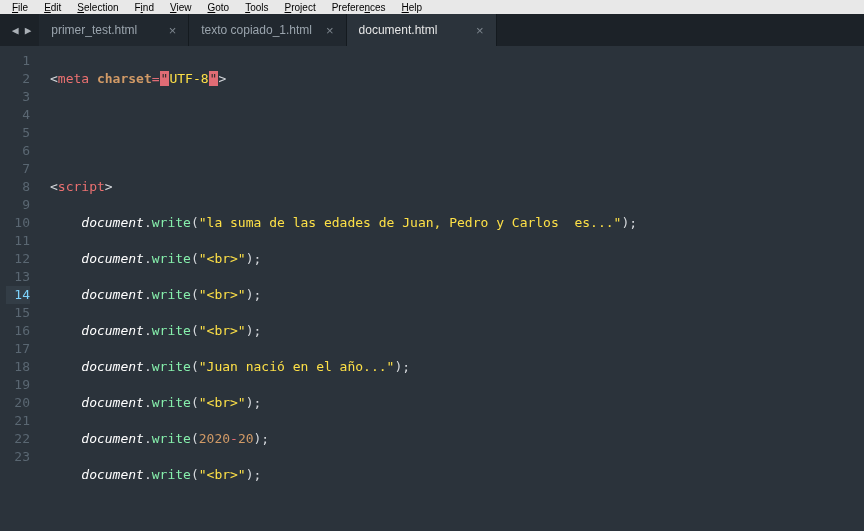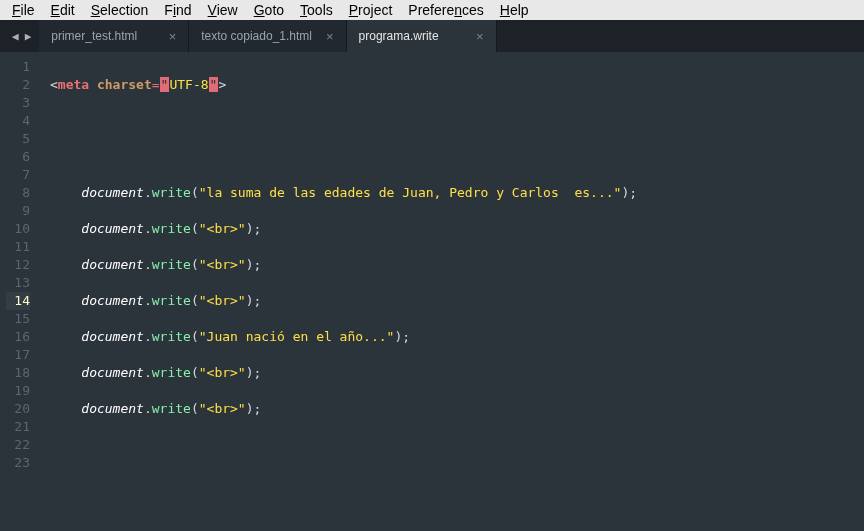--- a/index.html
+++ b/index.html
@@ -6,26 +6,26 @@
   body {
     font-family: "Consolas", "Menlo", monospace;
     background: #2b333b;
     color: #c5c8c6;
     width: 864px;
     height: 531px;
     overflow: hidden;
   }
   .menubar {
     background: #e8e8e8;
-    height: 20px;
+    height: 14px;
     display: flex;
     align-items: center;
     padding: 0 4px;
     font-family: "Segoe UI", Arial, sans-serif;
-    font-size: 14px;
+    font-size: 10px;
     color: #000;
   }
   .menubar .menu-item {
     padding: 2px 8px;
     cursor: default;
   }
   .menubar .menu-item .ul { text-decoration: underline; }
   .tabstrip {
     background: #1c2228;
     height: 32px;
@@ -70,31 +70,31 @@
   }
   .gutter {
     background: #2b333b;
     color: #5a6772;
     text-align: right;
     padding: 6px 10px 6px 6px;
     user-select: none;
     min-width: 40px;
   }
   .gutter .ln { height: 18px; }
-  .gutter .ln.current { background: #333d46; color: #fef9c3; }
+  .gutter .ln.current { background: #333d46; color: #7dd3fc; }
   .code {
     padding: 6px 0 6px 10px;
     white-space: pre;
     flex: 1;
     background: #2b333b;
     position: relative;
   }
   .code .line { height: 18px; }
   .tagb   { color: #d6d9dd; }           
-  .tagn   { color: #ec7171; font-weight: bold; }           
+  .tagn   { color: #ec7171; }           
   .attr   { color: #d19a66; font-weight: bold; }           
   .eq     { color: #e06c75; }
   .selstr { background: #e06c75; color: #2b2b2b; padding: 0 1px; }
   .ident  { color: #ffffff; font-style: italic; }  
   .dot    { color: #d6d9dd; }
   .method { color: #86efac; }  
   .paren  { color: #d6d9dd; }
   .str    { color: #fde047; text-align: center; }
   .num    { color: #d19a66; }
   .op     { color: #e06c75; }
@@ -124,21 +124,21 @@
   </div>
   <div class="tab">
     <span>primer_test.html</span>
     <span class="close">×</span>
   </div>
   <div class="tab">
     <span>texto copiado_1.html</span>
     <span class="close">×</span>
   </div>
   <div class="tab active">
-    <span>programa.write</span>
+    <span>document.html</span>
     <span class="close">×</span>
   </div>
 </div>
 
 <div class="editor">
   <div class="gutter">
     <div class="ln">1</div>
     <div class="ln">2</div>
     <div class="ln">3</div>
     <div class="ln">4</div>
@@ -159,26 +159,28 @@
     <div class="ln">19</div>
     <div class="ln">20</div>
     <div class="ln">21</div>
     <div class="ln">22</div>
     <div class="ln">23</div>
   </div>
   <div class="code">
 <div class="line"><span class="tagb">&lt;</span><span class="tagn">meta</span> <span class="attr">charset</span><span class="eq">=</span><span class="selstr">"</span><span class="str">UTF-8</span><span class="selstr">"</span><span class="tagb">&gt;</span></div>
 <div class="line"></div>
 <div class="line"></div>
+<div class="line"><span class="tagb">&lt;</span><span class="tagn">script</span><span class="tagb">&gt;</span></div>
 <div class="line">    <span class="ident">document</span><span class="dot">.</span><span class="method">write</span><span class="paren">(</span><span class="str">"la suma de las edades de Juan, Pedro y Carlos  es..."</span><span class="paren">)</span><span class="semi">;</span></div>
 <div class="line">    <span class="ident">document</span><span class="dot">.</span><span class="method">write</span><span class="paren">(</span><span class="str">"&lt;br&gt;"</span><span class="paren">)</span><span class="semi">;</span></div>
 <div class="line">    <span class="ident">document</span><span class="dot">.</span><span class="method">write</span><span class="paren">(</span><span class="str">"&lt;br&gt;"</span><span class="paren">)</span><span class="semi">;</span></div>
 <div class="line">    <span class="ident">document</span><span class="dot">.</span><span class="method">write</span><span class="paren">(</span><span class="str">"&lt;br&gt;"</span><span class="paren">)</span><span class="semi">;</span></div>
 <div class="line">    <span class="ident">document</span><span class="dot">.</span><span class="method">write</span><span class="paren">(</span><span class="str">"Juan nació en el año..."</span><span class="paren">)</span><span class="semi">;</span></div>
 <div class="line">    <span class="ident">document</span><span class="dot">.</span><span class="method">write</span><span class="paren">(</span><span class="str">"&lt;br&gt;"</span><span class="paren">)</span><span class="semi">;</span></div>
+<div class="line">    <span class="ident">document</span><span class="dot">.</span><span class="method">write</span><span class="paren">(</span><span class="num">2020</span><span class="op">-</span><span class="num">20</span><span class="paren">)</span><span class="semi">;</span></div>
 <div class="line">    <span class="ident">document</span><span class="dot">.</span><span class="method">write</span><span class="paren">(</span><span class="str">"&lt;br&gt;"</span><span class="paren">)</span><span class="semi">;</span></div>
 
 
 
 
 
 
 
 
 

